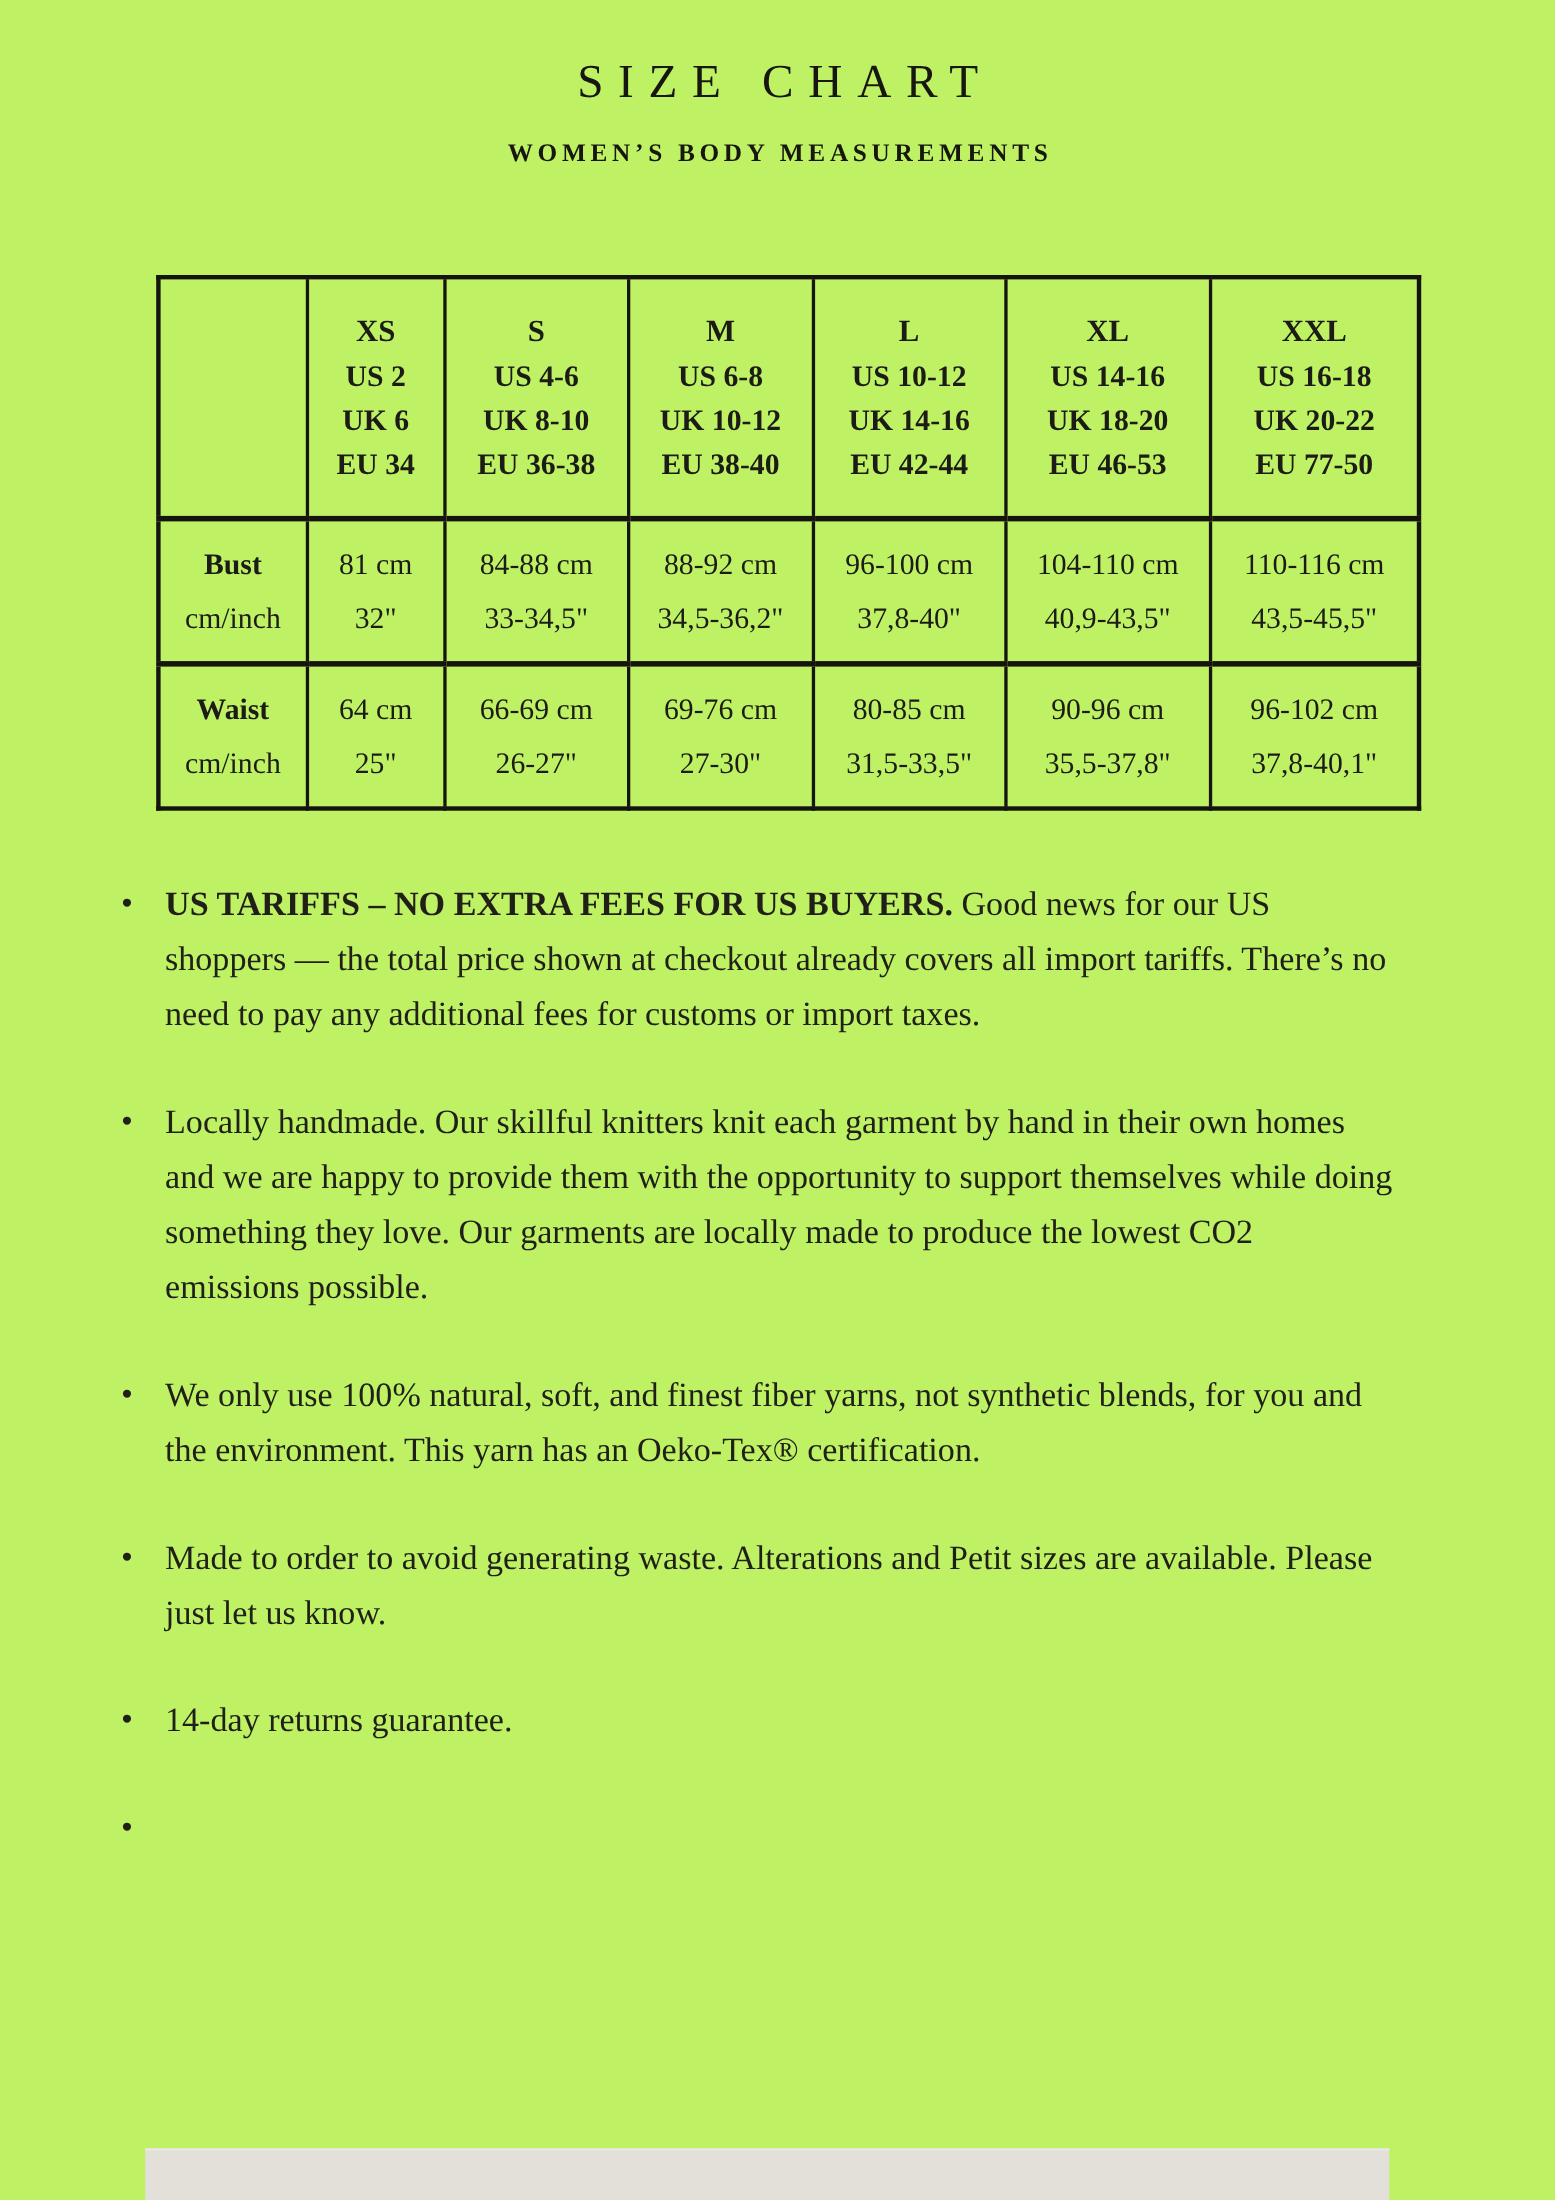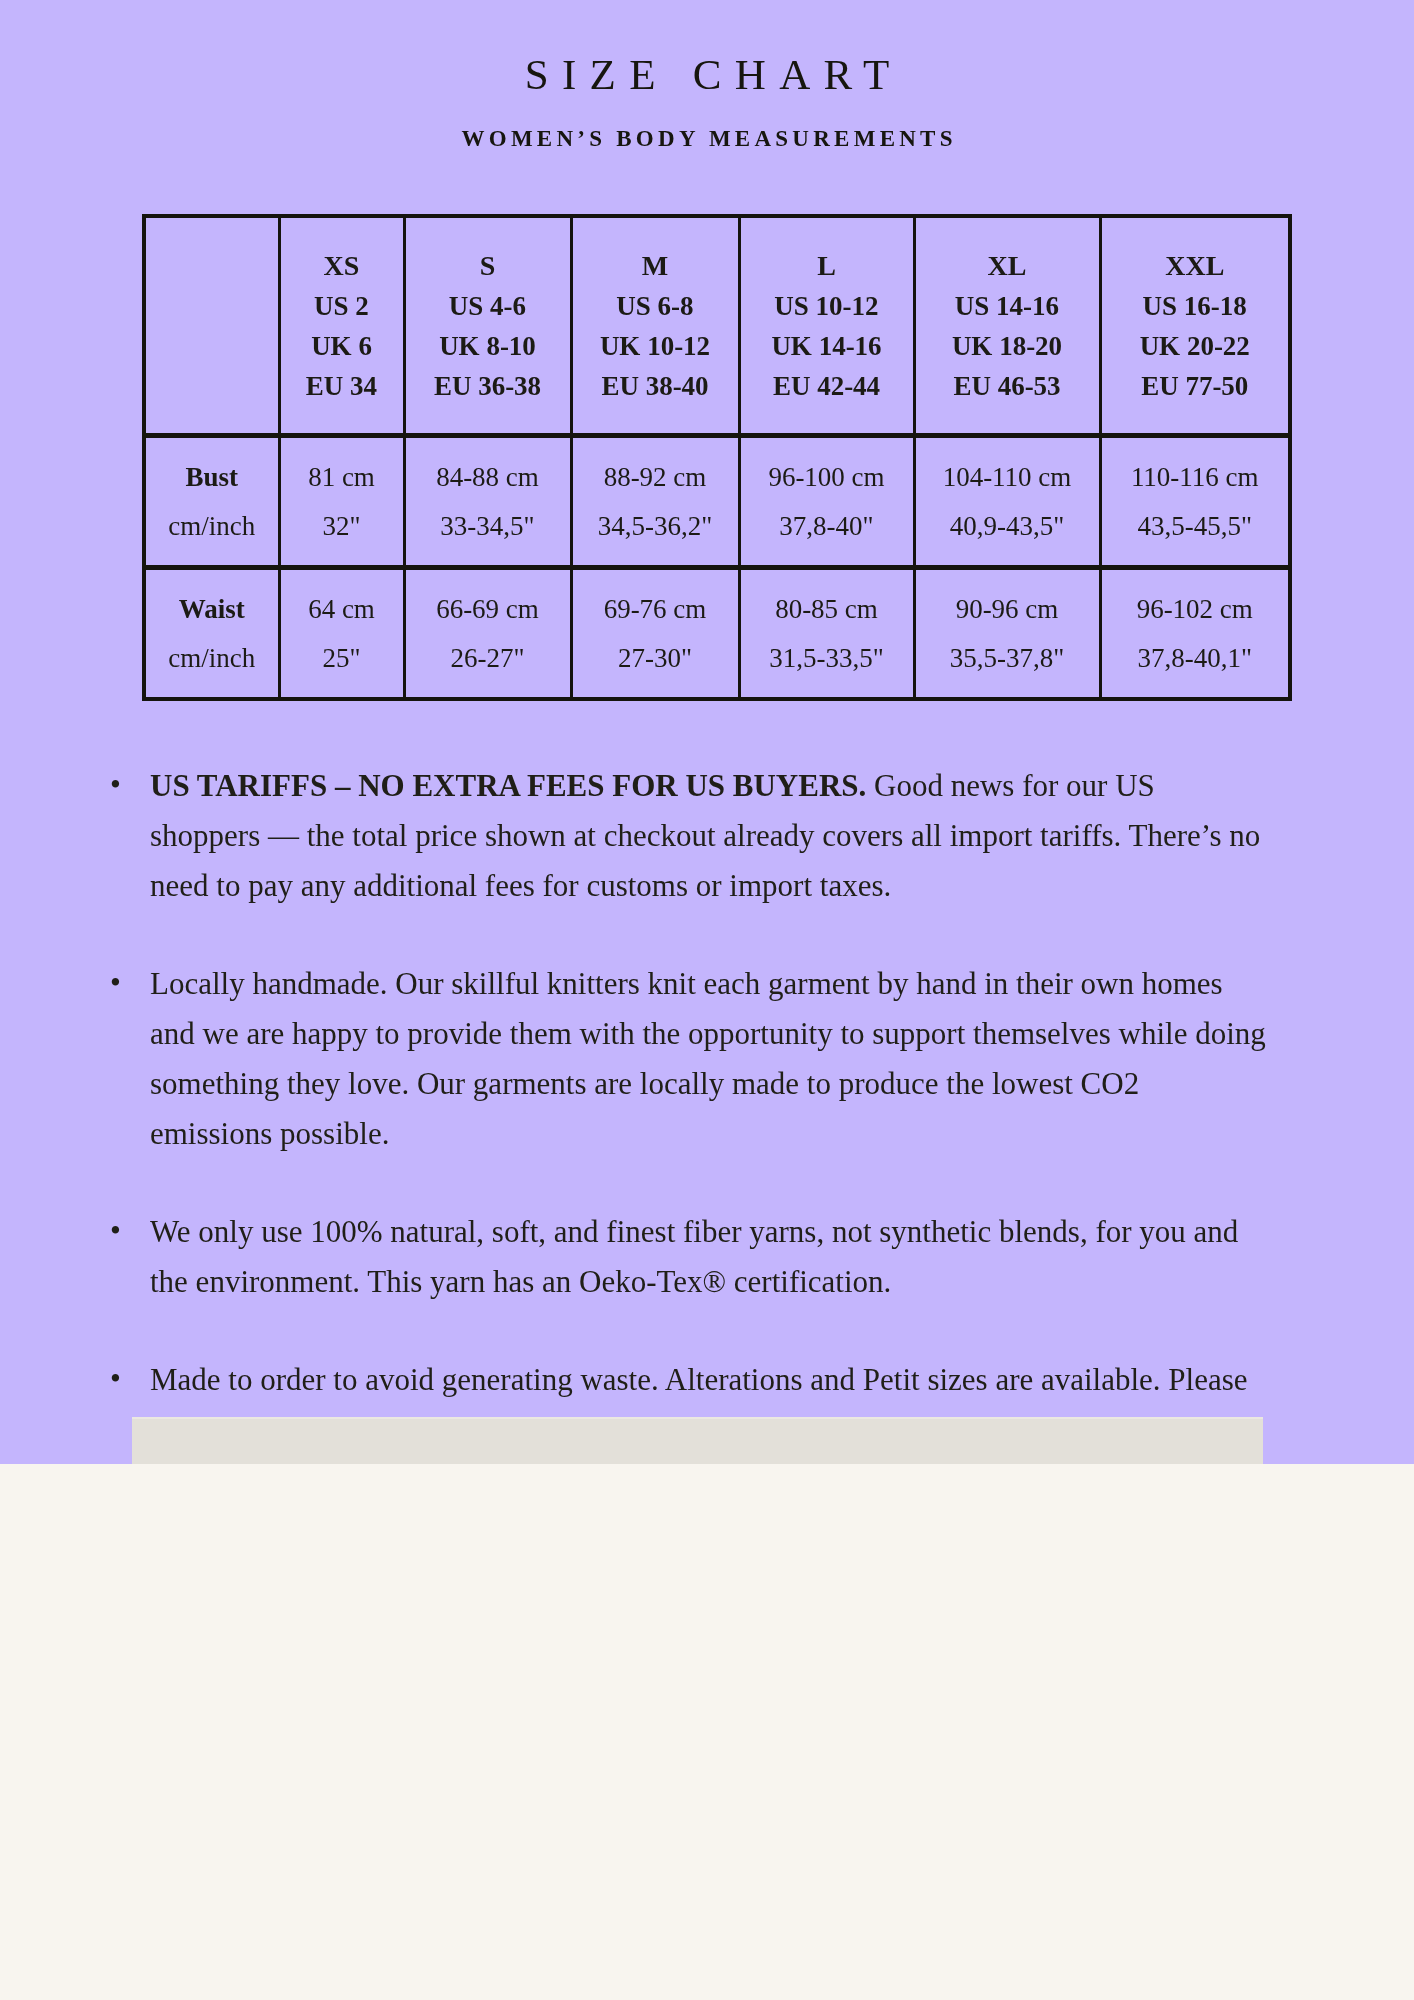--- a/index.html
+++ b/index.html
@@ -1,20 +1,20 @@
 <!DOCTYPE html>
 <html><head>
 <meta charset="utf-8">
 <style>
   html, body { margin: 0; padding: 0; background: #f8f5ef; }
   .page {
     position: relative;
     width: 1414px;
-    height: 1464px;
-    background: #c4b5fd;
+    height: 2000px;
+    background: #bef264;
     color: #1c1b15;
     font-family: "Liberation Serif", "DejaVu Serif", serif;
     overflow: hidden;
   }
   .doc-header { text-align: center; padding-top: 50px; }
   .page-title {
     font-size: 43px;
     font-weight: normal;
     letter-spacing: 0.31em;
     text-indent: 0.31em;
@@ -24,21 +24,21 @@
   .page-subtitle {
     margin: 27px 0 0 0;
     font-size: 23px;
     font-weight: bold;
     letter-spacing: 0.185em;
     text-indent: 0.185em;
     color: #17160f;
   }
 
   .size-table {
-    margin: 62px 0 0 142px;
+    margin: 98px 0 0 142px;
     width: 1146px;
     table-layout: fixed;
     border-collapse: collapse;
     border: 4px solid #15140e;
   }
   .size-table th, .size-table td {
     border: 3px solid #15140e;
     text-align: center;
     vertical-align: middle;
     padding: 0;

